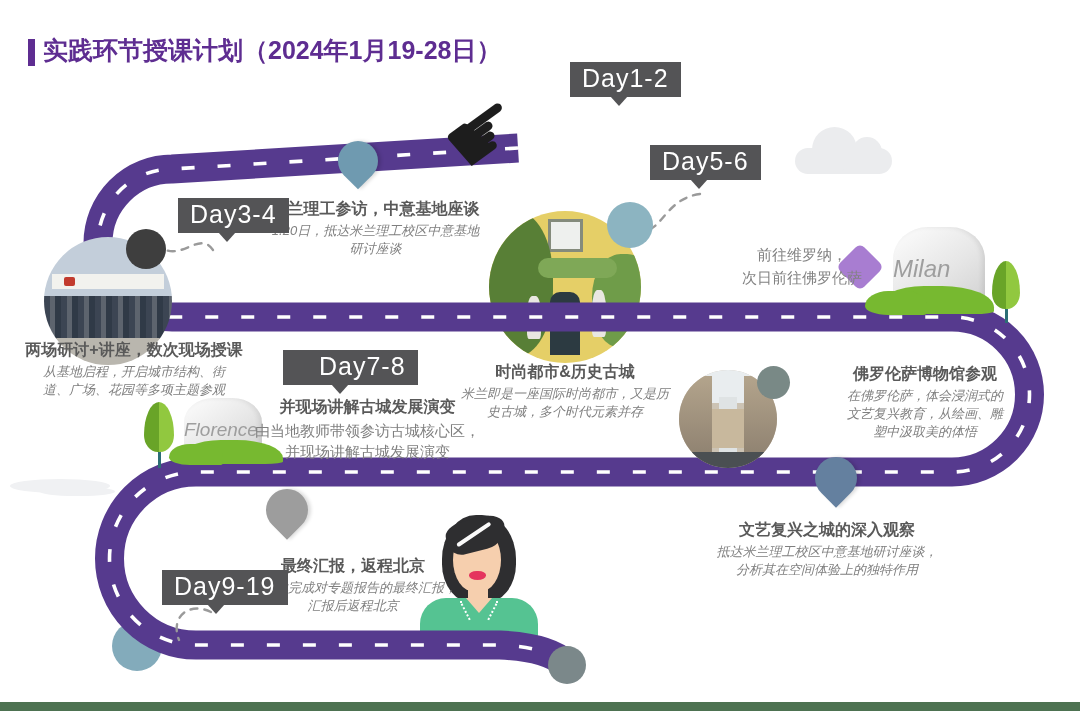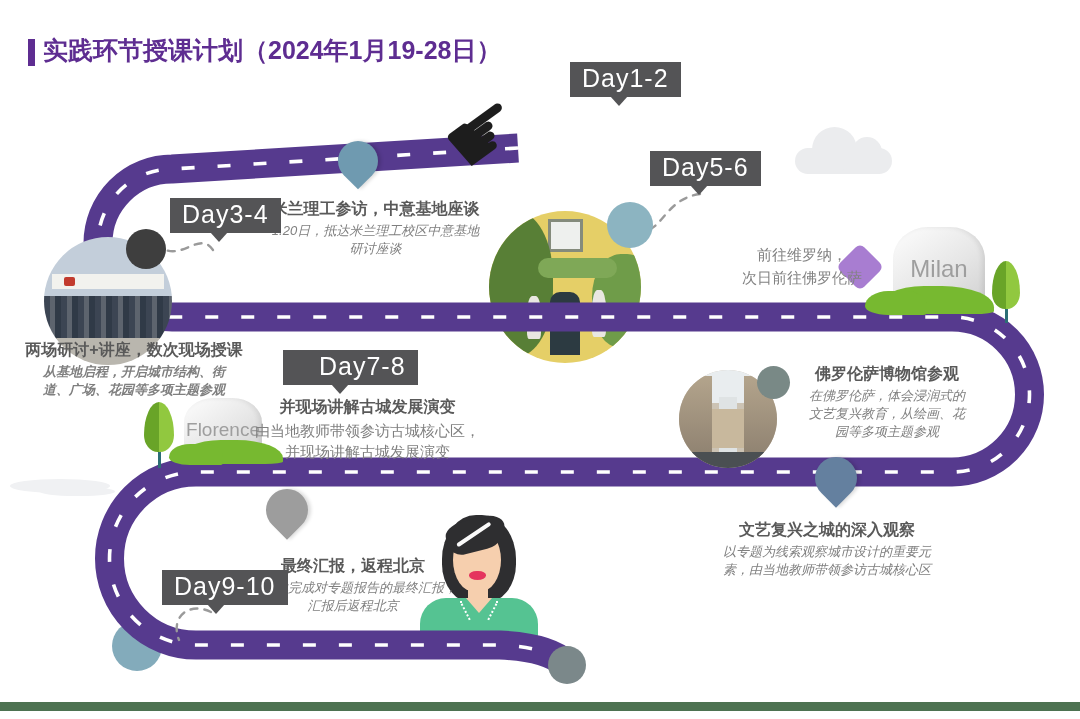--- a/index.html
+++ b/index.html
@@ -29,23 +29,23 @@
   
   .pin{position:absolute;border-radius:50% 50% 50% 0;transform:rotate(-45deg);z-index:4;
        box-shadow:2px 2px 4px rgba(0,0,0,0.15);}
   .dot{position:absolute;border-radius:50%;}
   .diamond{position:absolute;width:34px;height:34px;border-radius:6px;transform:rotate(45deg);
            background:var(--diamond-purple,#a87dd1);z-index:3;}
   
   .hand{position:absolute;left:444px;top:90px;font-size:86px;line-height:1;color:#1d1d1d;
         transform:rotate(-36deg);z-index:4;font-family:"DejaVu Sans",sans-serif;}
   
-  .stone{position:absolute;z-index:3;display:flex;align-items:center;justify-content:center;
+  .stone{position:absolute;z-index:3;display:flex;align-items:center;
          background:linear-gradient(145deg,#f7f7f7 15%,#e6e6e6 55%,#cfcfcf);
-         border-radius:38% 38% 9% 9%;color:#9e9e9e;box-shadow:inset -3px 0 5px rgba(0,0,0,0.08);}
+         border-radius:38% 38% 9% 9%;color:#9e9e9e;box-shadow:inset -3px 0 5px rgba(0,0,0,0.08);font-style:italic;}
   .bush{position:absolute;z-index:3;background:#77b930;border-radius:48% 52% 20% 30% / 100% 90% 12% 18%;}
   .bush::before{content:"";position:absolute;left:-9%;top:18%;width:52%;height:85%;background:#77b930;
          border-radius:60% 50% 10% 60% / 100% 100% 20% 60%;}
   .tree{position:absolute;z-index:3;display:flex;flex-direction:column;align-items:center;}
   .crown{background:linear-gradient(90deg,#69a428 50%,#91c83f 50%);
          border-radius:50% 50% 46% 46% / 66% 66% 34% 34%;}
   .trunk{width:3px;background:#2c6e75;}
   
   .cloud{position:absolute;background:#ebecee;border-radius:40px;z-index:1;}
   .cloud::before{content:"";position:absolute;left:18%;top:-21px;width:45px;height:45px;border-radius:50%;background:#ebecee;}
@@ -177,54 +177,58 @@
   <div class="pin" style="left:266px;top:489px;width:42px;height:42px;background:#9d9d9d;"></div>
   <div class="dot" style="left:126px;top:229px;width:40px;height:40px;background:#3e3e3e;z-index:4;"></div>
   <div class="dot" style="left:607px;top:202px;width:46px;height:46px;background:#8cb4c1;z-index:3;"></div>
   <div class="dot" style="left:757px;top:366px;width:33px;height:33px;background:#798986;z-index:4;"></div>
   <div class="dot" style="left:112px;top:621px;width:50px;height:50px;background:#83abbb;z-index:1;"></div>
   <div class="diamond" style="left:843px;top:250px;"></div>
 
   <div class="hand">☛</div>
 
   <div class="day-label" style="left:530px;top:62px;margin-left:40px;">Day1-2</div>
-  <div class="day-label" style="left:170px;top:198px;">Day3-4</div>
-  <div class="day-label" style="left:650px;top:151px;text-align:center;">Day5-6</div>
+  <div class="day-label" style="left:178px;top:198px;">Day3-4</div>
+  <div class="day-label" style="left:650px;top:145px;text-align:center;">Day5-6</div>
   <div class="day-label" style="left:283px;top:350px;padding-left:36px;">Day7-8</div>
-  <div class="day-label" style="left:162px;top:570px;">Day9-10</div>
+  <div class="day-label" style="left:162px;top:570px;">Day9-19</div>
 
   <div class="tblock" style="left:268px;top:199px;width:215px;">
     <div class="heading">米兰理工参访，中意基地座谈</div>
     <div class="detail">1.20日，抵达米兰理工校区中意基地研讨座谈</div>
   </div>
 
   <div class="tblock" style="left:728px;top:243px;width:148px;">
     <div class="note">前往维罗纳，
 次日前往佛罗伦萨</div>
   </div>
 
   <div class="tblock" style="left:10px;top:340px;width:248px;">
     <div class="heading">两场研讨+讲座，数次现场授课</div>
-    <div class="detail" style="max-width:195px;font-weight:bold;">从基地启程，开启城市结构、街道、广场、花园等多项主题参观</div>
-  </div>
-
+    <div class="detail" style="max-width:195px;">从基地启程，开启城市结构、街道、广场、花园等多项主题参观</div>
+  </div>
+
+  <div class="tblock" style="left:455px;top:362px;width:220px;">
+    <div class="heading">时尚都市&amp;历史古城</div>
+    <div class="detail">米兰即是一座国际时尚都市，又是历史古城，多个时代元素并存</div>
+  </div>
 
   <div class="tblock" style="left:250px;top:397px;width:235px;">
     <div class="heading">并现场讲解古城发展演变</div>
     <div class="detail upright">由当地教师带领参访古城核心区，并现场讲解古城发展演变</div>
   </div>
 
-  <div class="tblock" style="left:806px;top:364px;width:162px;">
+  <div class="tblock" style="left:844px;top:364px;width:162px;">
     <div class="heading">佛罗伦萨博物馆参观</div>
-    <div class="detail">在佛罗伦萨，体会浸润式的文艺复兴教育，从绘画、花园等多项主题参观</div>
+    <div class="detail">在佛罗伦萨，体会浸润式的文艺复兴教育，从绘画、雕塑中汲取美的体悟</div>
   </div>
 
   <div class="tblock" style="left:712px;top:520px;width:230px;">
     <div class="heading">文艺复兴之城的深入观察</div>
-    <div class="detail">以专题为线索观察城市设计的重要元素，由当地教师带领参访古城核心区</div>
+    <div class="detail">抵达米兰理工校区中意基地研讨座谈，分析其在空间体验上的独特作用</div>
   </div>
 
   <div class="tblock" style="left:248px;top:556px;width:210px;">
     <div class="heading">最终汇报，返程北京</div>
     <div class="detail">于基地完成对专题报告的最终汇报，汇报后返程北京</div>
   </div>
 
   <div class="footer-bar"></div>
 </div>
 

